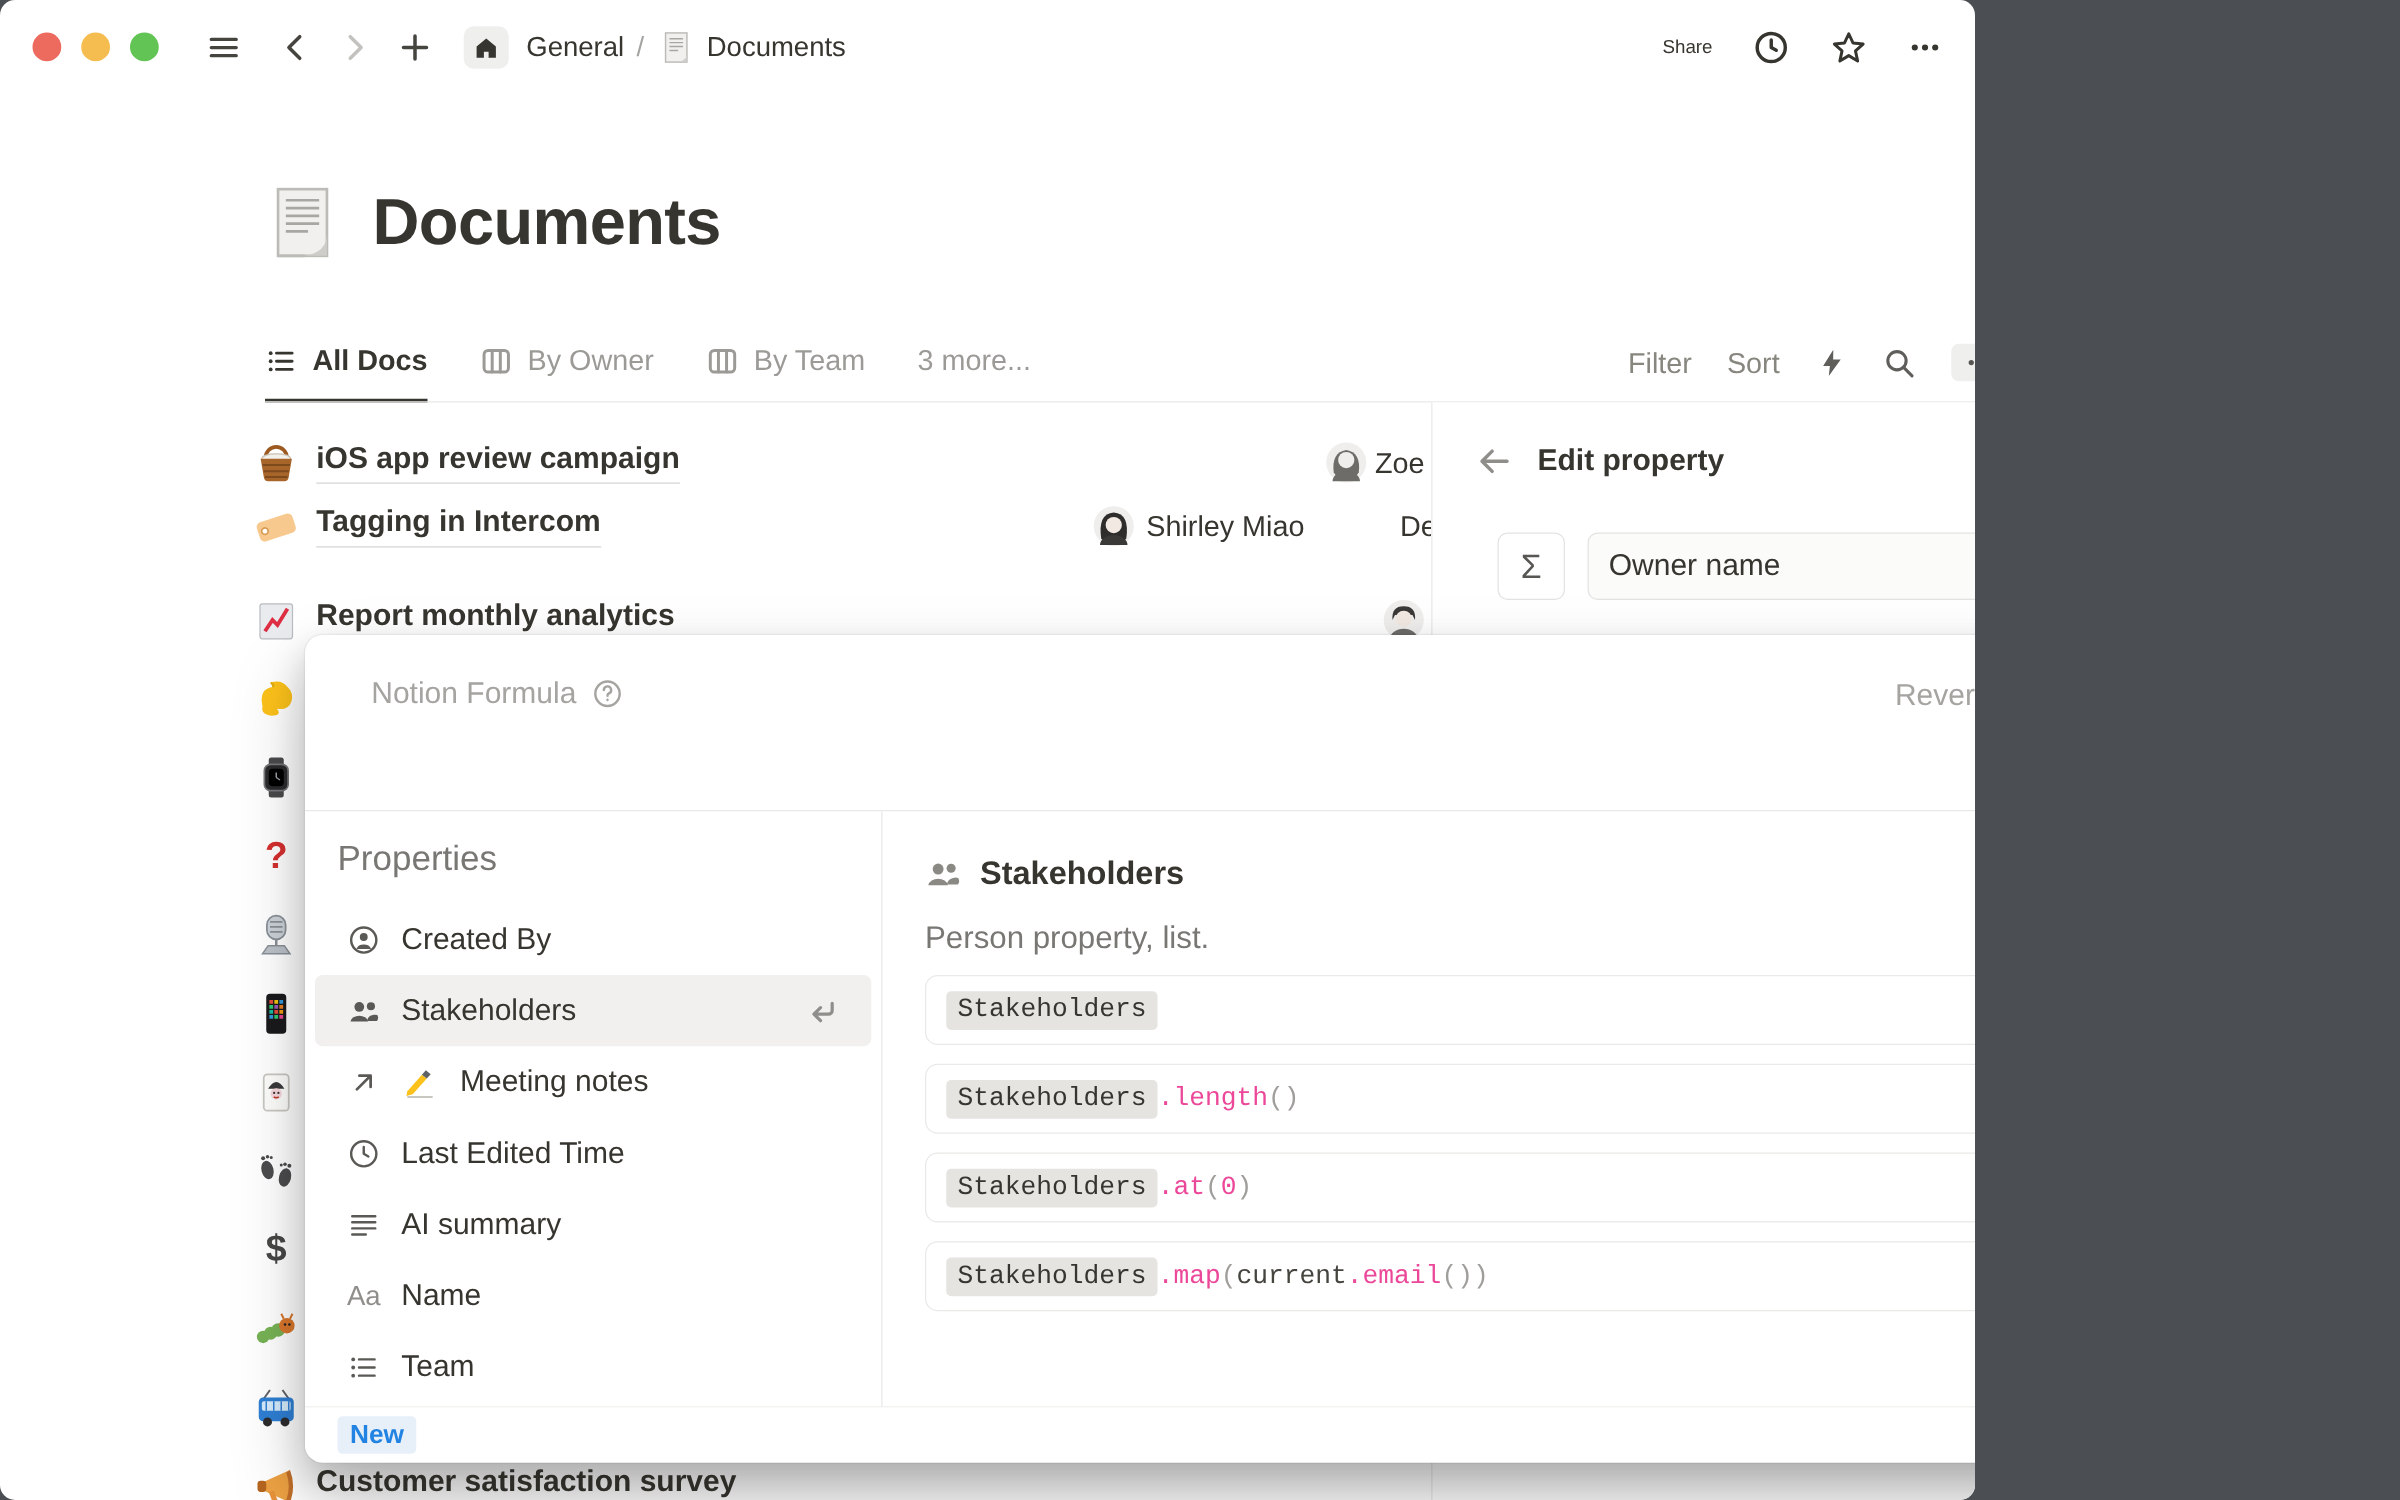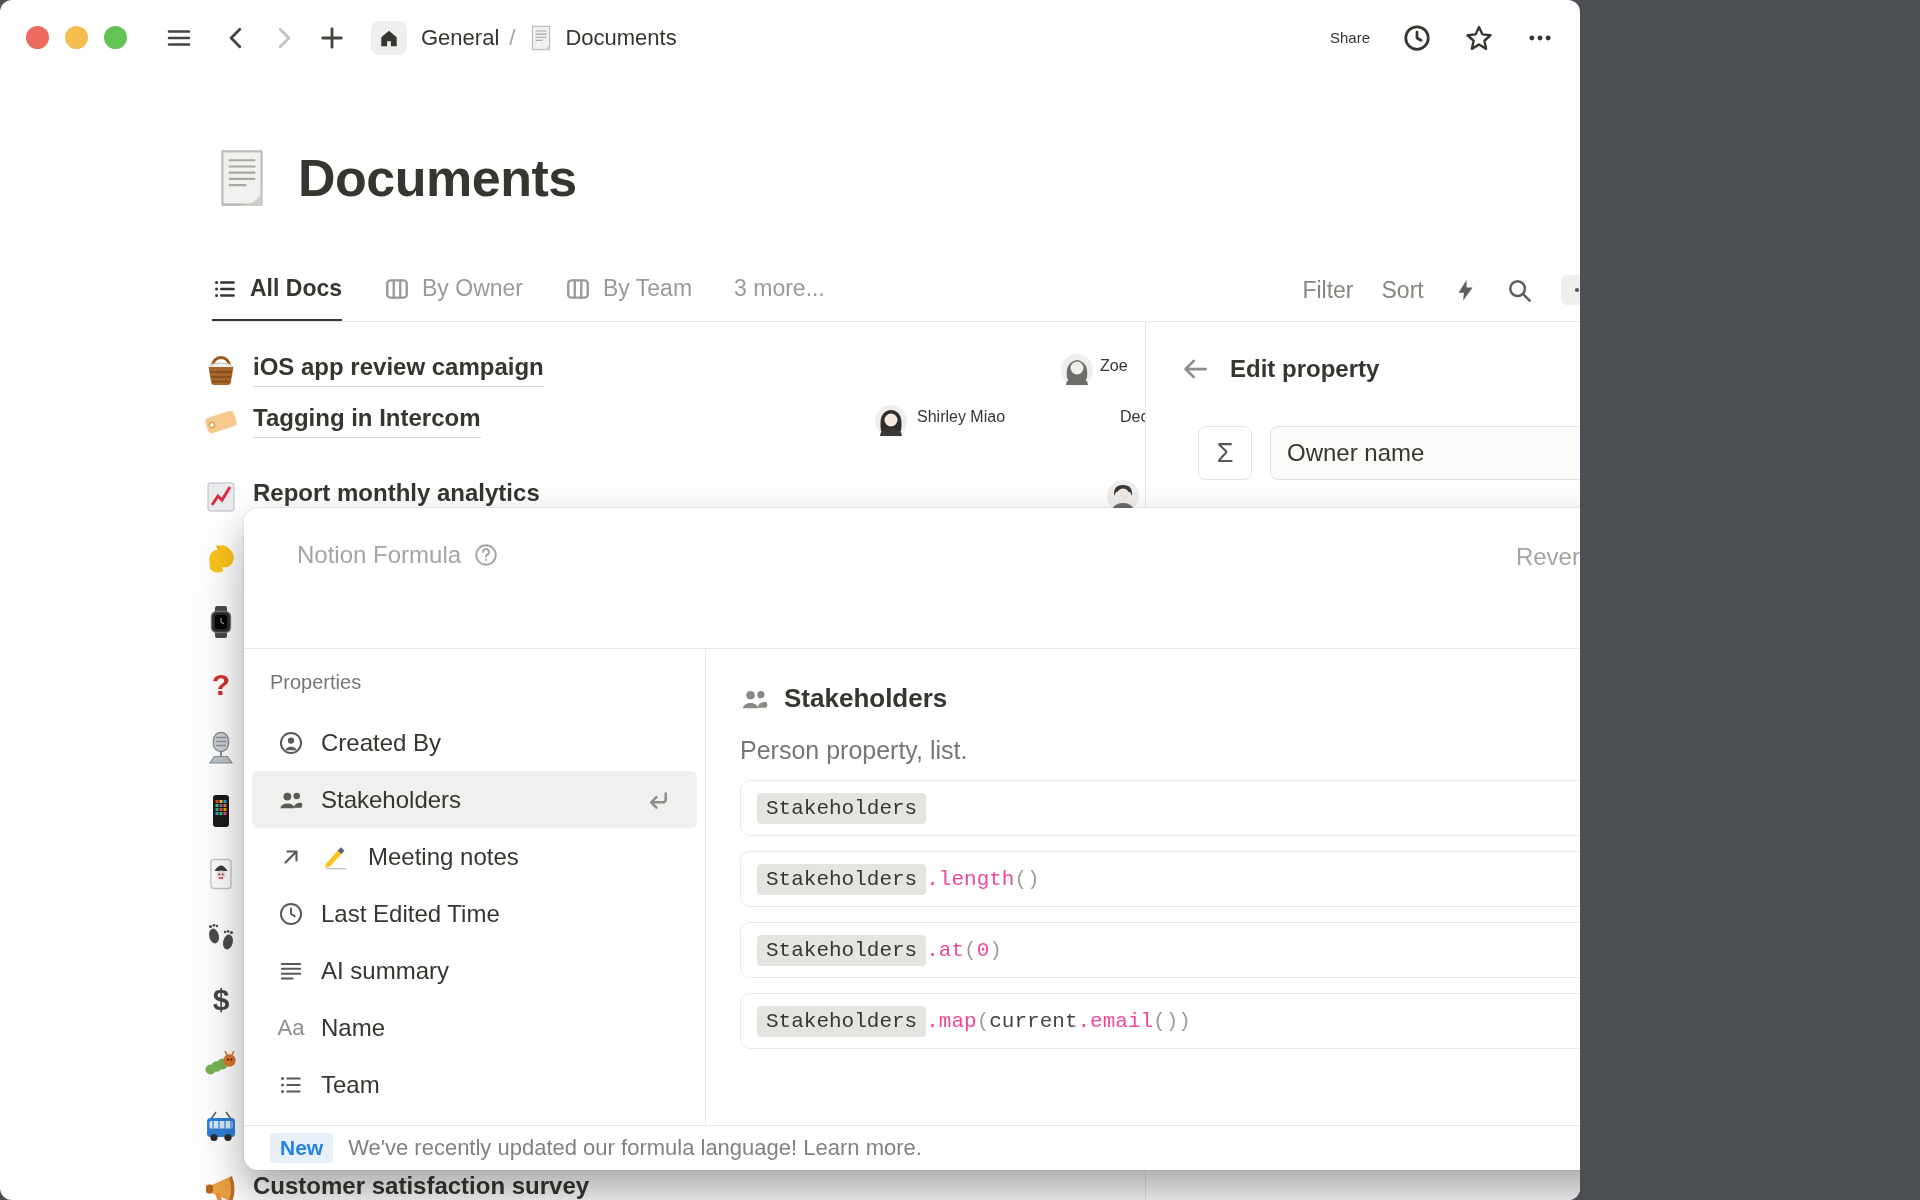--- a/index.html
+++ b/index.html
@@ -42,21 +42,21 @@
   .new-btn{display:flex;align-items:stretch;height:50px;border-radius:6px;overflow:hidden;}
   .new-main{background:#2383e2;color:#fff;font-size:23px;font-weight:600;display:flex;align-items:center;padding:0 20px;}
   .new-split{background:#2383e2;border-left:1px solid rgba(255,255,255,0.32);display:flex;align-items:center;padding:0 9px;color:#fff;}
 
   
   .table-area{position:absolute;left:195px;top:330px;width:950px;height:870px;overflow:hidden;}
   .trow{position:absolute;left:0;width:100%;height:63px;}
   .emoji{position:absolute;left:7px;top:13px;width:38px;height:38px;display:flex;align-items:center;justify-content:center;}
   .rtitle{position:absolute;left:58px;top:14px;font-size:24px;font-weight:600;color:#37352f;border-bottom:1px solid #d6d5d2;padding-bottom:5px;white-space:nowrap;}
   .avatar{position:absolute;top:13px;width:36px;height:36px;}
-  .cell-name{position:absolute;top:18px;font-size:16px;color:#37352f;white-space:nowrap;}
+  .cell-name{position:absolute;top:18px;font-size:23px;color:#37352f;white-space:nowrap;}
   .side-emoji{position:absolute;left:7px;width:38px;height:38px;display:flex;align-items:center;justify-content:center;}
   .glyph-red{font-size:30px;font-weight:700;color:#d62f2f;}
   .glyph-dark{font-size:30px;font-weight:700;color:#474745;}
 
   
   .edit-panel{position:absolute;left:1145px;top:322px;right:0;bottom:0;background:#fff;border-left:1px solid #e9e9e7;}
   .ep-header{position:absolute;left:34px;top:32px;display:flex;align-items:center;}
   .ep-back{color:#8f8e8b;}
   .ep-title{font-size:24px;font-weight:700;color:#37352f;margin-left:20px;}
   .ep-close{position:absolute;left:550px;top:26px;width:36px;height:36px;border-radius:50%;background:#efefed;display:flex;align-items:center;justify-content:center;color:#82817e;}
@@ -68,21 +68,21 @@
   
   .popup{position:absolute;left:244px;top:508px;width:1512px;height:662px;background:#fff;border-radius:14px;box-shadow:0 0 0 1px rgba(15,15,15,0.05),0 14px 28px rgba(15,15,15,0.18),0 30px 60px rgba(15,15,15,0.22);}
   .fp-header{position:absolute;left:0;top:0;right:0;height:140px;}
   .fp-title-wrap{position:absolute;left:53px;top:33px;display:flex;align-items:center;gap:12px;color:#a5a4a1;}
   .fp-title{font-size:24px;color:#a5a4a1;}
   .fp-actions{position:absolute;right:20px;top:25px;display:flex;align-items:center;gap:44px;}
   .revert{font-size:24px;color:#a5a4a1;}
   .done-btn{background:#2383e2;color:#fff;font-size:24px;font-weight:600;border-radius:8px;padding:10px 24px;}
   .fp-cols{position:absolute;left:0;top:140px;right:0;bottom:45px;border-top:1px solid #e9e9e7;display:flex;}
   .fp-left{width:462px;border-right:1px solid #e9e9e7;box-sizing:border-box;padding-top:22px;}
-  .props-heading{font-size:20px;font-weight:500;color:#787774;margin:0 0 20px 26px;}
+  .props-heading{font-size:28px;font-weight:500;color:#787774;margin:0 0 20px 26px;}
   .prop-item{position:relative;height:57px;display:flex;align-items:center;gap:17px;padding-left:26px;font-size:24px;color:#37352f;margin:0 8px;border-radius:6px;}
   .prop-item.selected{background:#f1f0ee;}
   .prop-ic{color:#5a5955;width:26px;display:flex;justify-content:center;}
   .aa-ic{font-size:22px;color:#8f8e8b;font-weight:500;}
   .ret-ic{position:absolute;right:26px;color:#8f8e8b;}
   .prop-emoji{width:30px;height:30px;display:flex;align-items:center;justify-content:center;}
   .fp-right{flex:1;padding:34px 20px 0 34px;box-sizing:border-box;}
   .det-header{display:flex;align-items:center;gap:15px;}
   .det-ic{color:#8a8984;}
   .det-title{font-size:26px;font-weight:700;color:#37352f;}
@@ -619,21 +619,20 @@
                 <rect class="st" style="stroke-width:1.7" x="9" y="3.5" width="11.5" height="13.5" rx="2"></rect>
                 <rect x="4" y="8" width="11.5" height="13.5" rx="2" fill="#fff" stroke="currentColor" stroke-width="1.7"></rect>
               </svg>
           </span>
         </div>
       </div>
     </div>
 
     <div class="fp-banner">
       <span class="new-pill">New</span>
-      <span class="banner-msg">We've recently updated our formula language! Learn more.</span>
       <span class="banner-close">
         <svg width="22" height="22" viewBox="0 0 24 24">
             <path class="st" d="M6 6 l12 12 M18 6 L6 18"></path>
           </svg>
       </span>
     </div>
   </div>
 
   <div class="help-fab">?</div>
 

